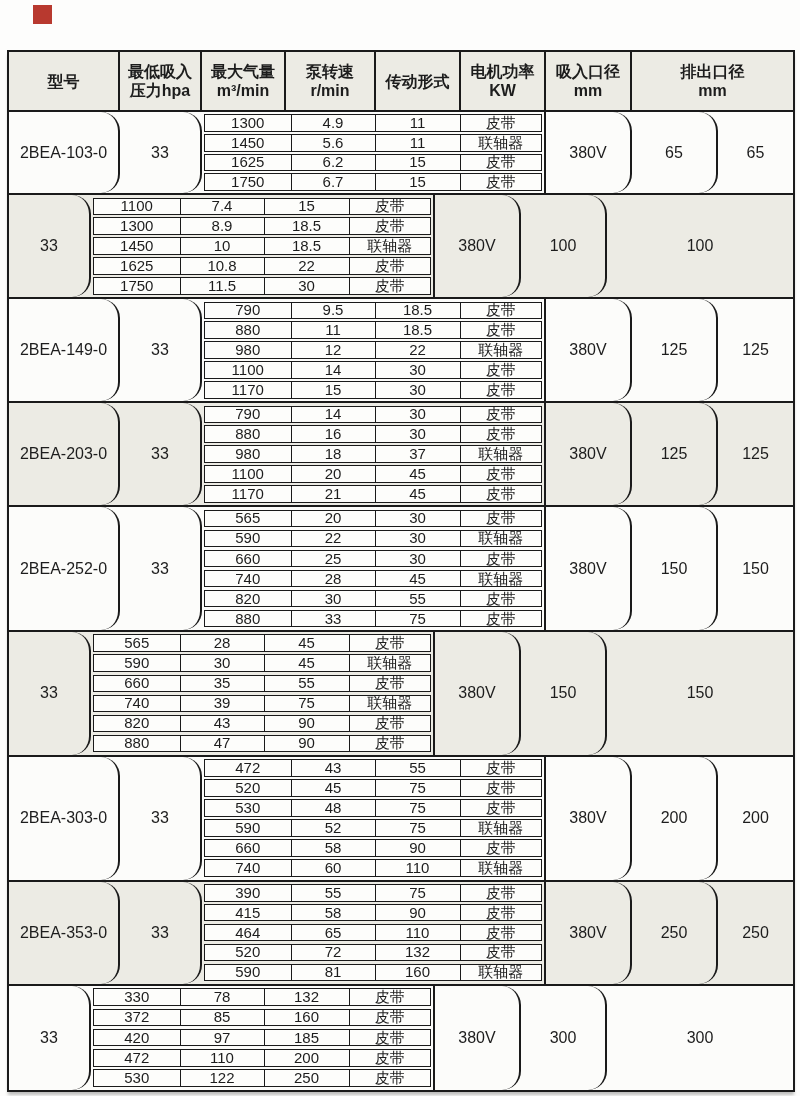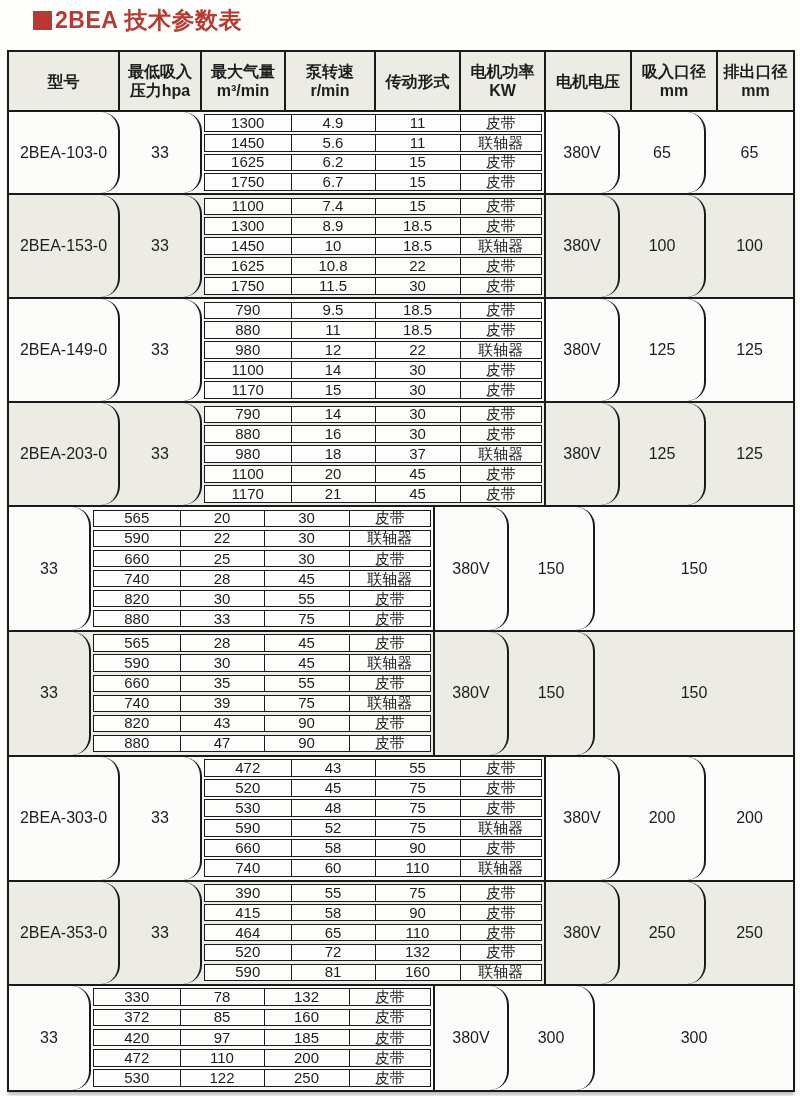--- a/index.html
+++ b/index.html
@@ -52,21 +52,21 @@
   }
   .block.shaded { background: var(--shade-bg, #ecebe4); }
   .block:last-child { border-bottom: none; }
   .ocell {
     border-right: 2px solid var(--line, #1a1a1a);
     display: flex; align-items: center; justify-content: center;
     font-size: 16px;
     border-radius: 19px;
   }
   .co-model{width:111px} .co-pressure{width:82px}
-  .co-voltage{width:74px} .co-inlet{width:86px}
+  .co-voltage{width:86px} .co-inlet{width:86px}
   .co-outlet{flex:1; border-right:none;}
   .mid {
     width: 344px;
     border-right: 2px solid var(--line, #1a1a1a);
     display: flex; flex-direction: column;
     justify-content: space-evenly;
     padding: 0 2px;
   }
   .subrow {
     display: flex; height: 17.6px;
@@ -81,21 +81,20 @@
   }
   .s0{width:86.5px} .s1{width:84px} .s2{width:85px}
   .s3{flex:1; border-right:none;}
 </style>
 </head>
 <body>
 
 <div class="page">
   <div class="title">
     <span class="title-square"></span>
-    <span>2BEA 技术参数表</span>
   </div>
 
   <div class="spec-table">
     <div class="header-row">
         <div class="hcell h0">
           <div>型号</div>
         </div>
         <div class="hcell h1">
           <div>最低吸入</div>
           <div>压力hpa</div>
@@ -108,23 +107,20 @@
           <div>泵转速</div>
           <div>r/min</div>
         </div>
         <div class="hcell h5">
           <div>传动形式</div>
         </div>
         <div class="hcell h4">
           <div>电机功率</div>
           <div>KW</div>
         </div>
-        <div class="hcell h6">
-          <div>电机电压</div>
-        </div>
         <div class="hcell h7">
           <div>吸入口径</div>
           <div>mm</div>
         </div>
         <div class="hcell h8">
           <div>排出口径</div>
           <div>mm</div>
         </div>
       </div>
     <div id="table-body">
@@ -155,21 +151,20 @@
               <div class="scell s1">6.7</div>
               <div class="scell s2">15</div>
               <div class="scell s3">皮带</div>
             </div>
           </div>
           <div class="ocell co-voltage">380V</div>
           <div class="ocell co-inlet">65</div>
           <div class="ocell co-outlet">65</div>
         </div>
         <div class="block shaded" style="height: 104px;">
-          <div class="ocell co-model">2BEA-153-0</div>
           <div class="ocell co-pressure">33</div>
           <div class="mid">
             <div class="subrow">
               <div class="scell s0">1100</div>
               <div class="scell s1">7.4</div>
               <div class="scell s2">15</div>
               <div class="scell s3">皮带</div>
             </div>
             <div class="subrow">
               <div class="scell s0">1300</div>
@@ -272,20 +267,21 @@
               <div class="scell s1">21</div>
               <div class="scell s2">45</div>
               <div class="scell s3">皮带</div>
             </div>
           </div>
           <div class="ocell co-voltage">380V</div>
           <div class="ocell co-inlet">125</div>
           <div class="ocell co-outlet">125</div>
         </div>
         <div class="block" style="height: 124.8px;">
+          <div class="ocell co-model">2BEA-252-0</div>
           <div class="ocell co-pressure">33</div>
           <div class="mid">
             <div class="subrow">
               <div class="scell s0">565</div>
               <div class="scell s1">20</div>
               <div class="scell s2">30</div>
               <div class="scell s3">皮带</div>
             </div>
             <div class="subrow">
               <div class="scell s0">590</div>

